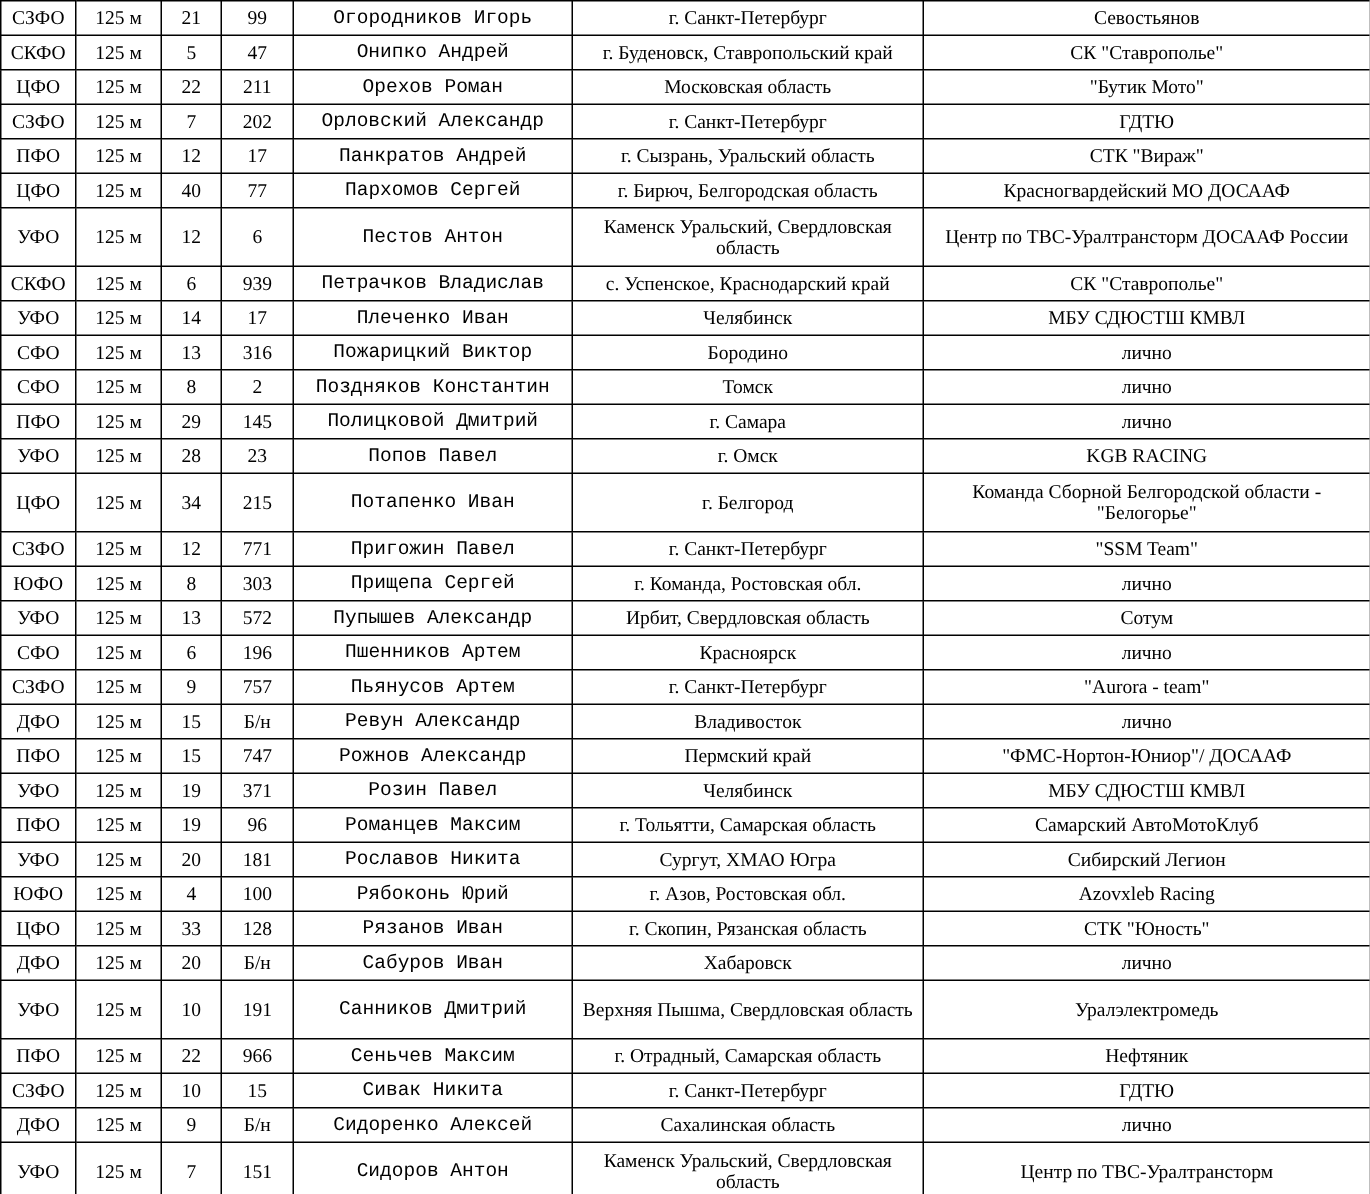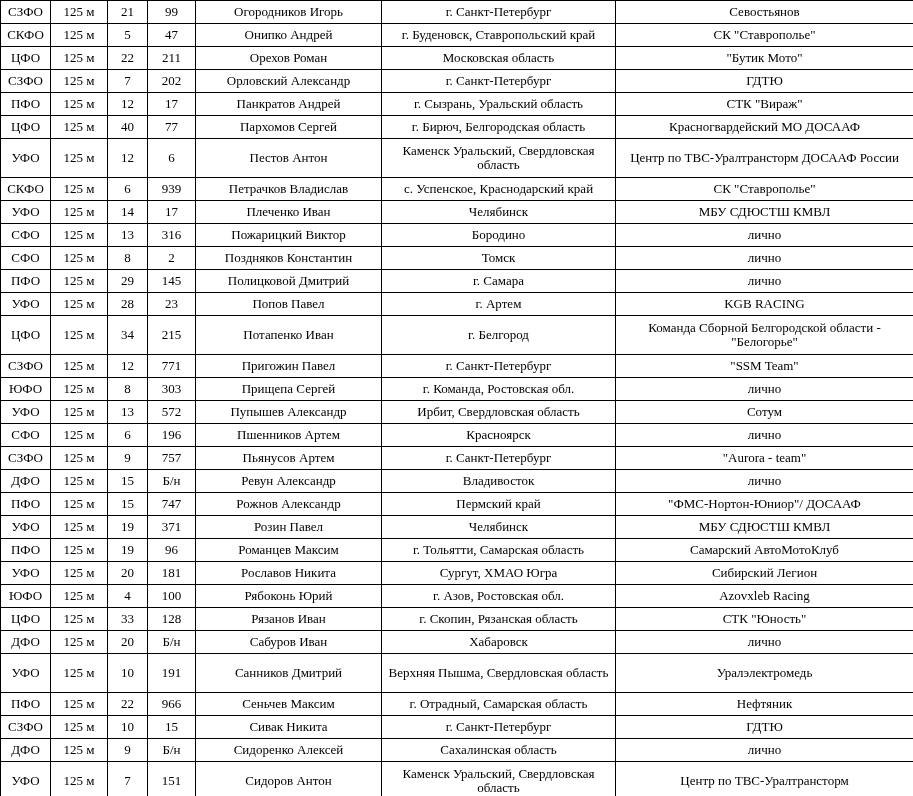--- a/index.html
+++ b/index.html
@@ -31,21 +31,21 @@
   col.c-class    { width: 57px; }
   col.c-num1     { width: 40px; }
   col.c-num2     { width: 48px; }
   col.c-name     { width: 186px; }
   col.c-city     { width: 234px; }
   col.c-team     { width: 298px; }
 
   td.district { font-size: 13px; }
   td.cls      { font-size: 13px; }
   td.n1, td.n2 { font-size: 13px; }
-  td.name     { font-size: 13px; }
+  td.name     { font-size: 13px; font-family: Liberation Mono, monospace; }
   td.city     { font-size: 13px; }
   td.team     { font-size: 13px; }
 
   tr.tall td { height: 36px; }
   tr.norm td { height: 20px; }
 </style>
 </head>
 <body>
 
 <table class="registry">
@@ -166,21 +166,21 @@
         <td class="name">Полицковой Дмитрий</td>
         <td class="city">г. Самара</td>
         <td class="team">лично</td>
       </tr>
       <tr class="norm">
         <td class="district">УФО</td>
         <td class="cls">125 м</td>
         <td class="n1">28</td>
         <td class="n2">23</td>
         <td class="name">Попов Павел</td>
-        <td class="city">г. Артем</td>
+        <td class="city">г. Омск</td>
         <td class="team">KGB RACING</td>
       </tr>
       <tr class="tall">
         <td class="district">ЦФО</td>
         <td class="cls">125 м</td>
         <td class="n1">34</td>
         <td class="n2">215</td>
         <td class="name">Потапенко Иван</td>
         <td class="city">г. Белгород</td>
         <td class="team">Команда Сборной Белгородской области - "Белогорье"</td>

